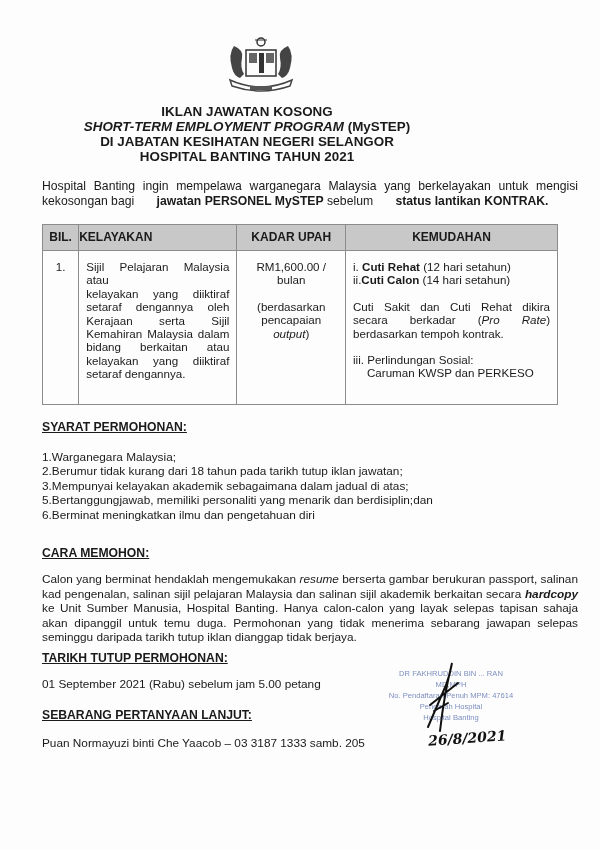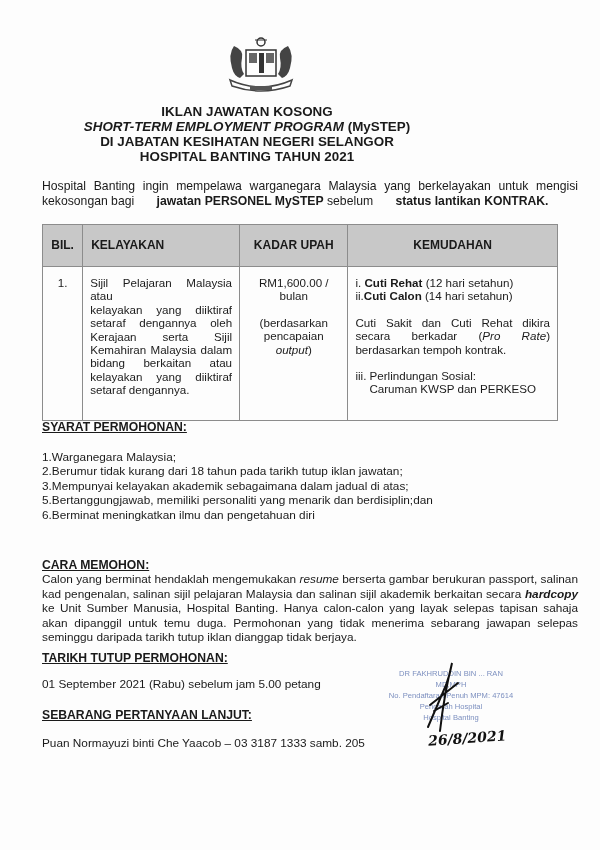--- a/index.html
+++ b/index.html
@@ -6,21 +6,21 @@
   body { width: 600px; height: 850px; position: relative; overflow: hidden;
          font-family: "Liberation Sans", sans-serif; color: #1a1a1a; }
   .crest { position: absolute; left: 224px; top: 36px; width: 74px; height: 58px; }
   .title { position: absolute; left: 0; width: 494px; text-align: center; font-weight: bold; font-size: 13.4px; line-height: 15px; }
   .t1 { top: 104px; } .t2 { top: 119px; } .t3 { top: 134px; } .t4 { top: 149px; }
   .title i { }
   .intro { position: absolute; left: 42px; top: 179px; width: 536px; font-size: 12.2px; line-height: 15px; text-align: justify; text-align-last: left; }
   .intro b { font-weight: bold; padding-left: 19px; }
   table.jobs { position: absolute; left: 42px; top: 224px; width: 516px; border-collapse: collapse; font-size: 11.6px; line-height: 13.4px; }
   table.jobs th, table.jobs td { border: 1px solid #8c8c8c; vertical-align: top; }
-  table.jobs th { background: #c8c8c8; font-weight: bold; font-size: 12px; text-align: center; height: 25px; vertical-align: middle; padding: 8px; }
+  table.jobs th { background: #c8c8c8; font-weight: bold; font-size: 12px; text-align: center; height: 25px; vertical-align: middle; padding: 0; }
   table.jobs td { padding: 9px 7px 0 7px; height: 144px; }
   .c-bil { width: 20px; text-align: center; }
   .c-kel { width: 138px; text-align: justify; text-align-last: justify; }
   .c-kel .last { text-align-last: left; display: block; }
   .c-kadar { width: 90px; text-align: center; }
   .c-kem { width: 190px; }
   .just { text-align: justify; text-align-last: justify; display: block; }
   .sp { height: 13px; }
   .h-sec { position: absolute; left: 42px; font-weight: bold; text-decoration: underline; font-size: 12.2px; }
   .list { position: absolute; left: 42px; top: 450px; font-size: 11.8px; line-height: 14.4px; }
@@ -101,21 +101,21 @@
 
 <div class="h-sec" style="top:420px">SYARAT PERMOHONAN:</div>
 <div class="list">
   <div>1.Warganegara Malaysia;</div>
   <div>2.Berumur tidak kurang dari 18 tahun pada tarikh tutup iklan jawatan;</div>
   <div>3.Mempunyai kelayakan akademik sebagaimana dalam jadual di atas;</div>
   <div>5.Bertanggungjawab, memiliki personaliti yang menarik dan berdisiplin;dan</div>
   <div>6.Berminat meningkatkan ilmu dan pengetahuan diri</div>
 </div>
 
-<div class="h-sec" style="top:558px">CARA MEMOHON:</div>
+<div class="h-sec" style="top:546px">CARA MEMOHON:</div>
 <div class="para"><span>Calon yang berminat hendaklah mengemukakan </span><i>resume</i><span> berserta gambar berukuran passport, salinan kad pengenalan, salinan sijil pelajaran Malaysia dan  salinan sijil akademik berkaitan secara </span><b><i>hardcopy</i></b><span> ke Unit Sumber Manusia, Hospital Banting. Hanya calon-calon yang layak selepas tapisan sahaja akan dipanggil untuk temu duga. Permohonan yang tidak menerima sebarang jawapan selepas seminggu daripada tarikh tutup iklan dianggap tidak berjaya.</span></div>
 
 <div class="h-sec" style="top:651px">TARIKH TUTUP PERMOHONAN:</div>
 <div class="deadline">01 September 2021 (Rabu) sebelum jam 5.00 petang</div>
 
 <div class="h-sec" style="top:708px">SEBARANG PERTANYAAN LANJUT:</div>
 <div class="contacts">
   <div>Puan Normayuzi binti Che Yaacob – 03 3187 1333 samb. 205</div>
 </div>
 

